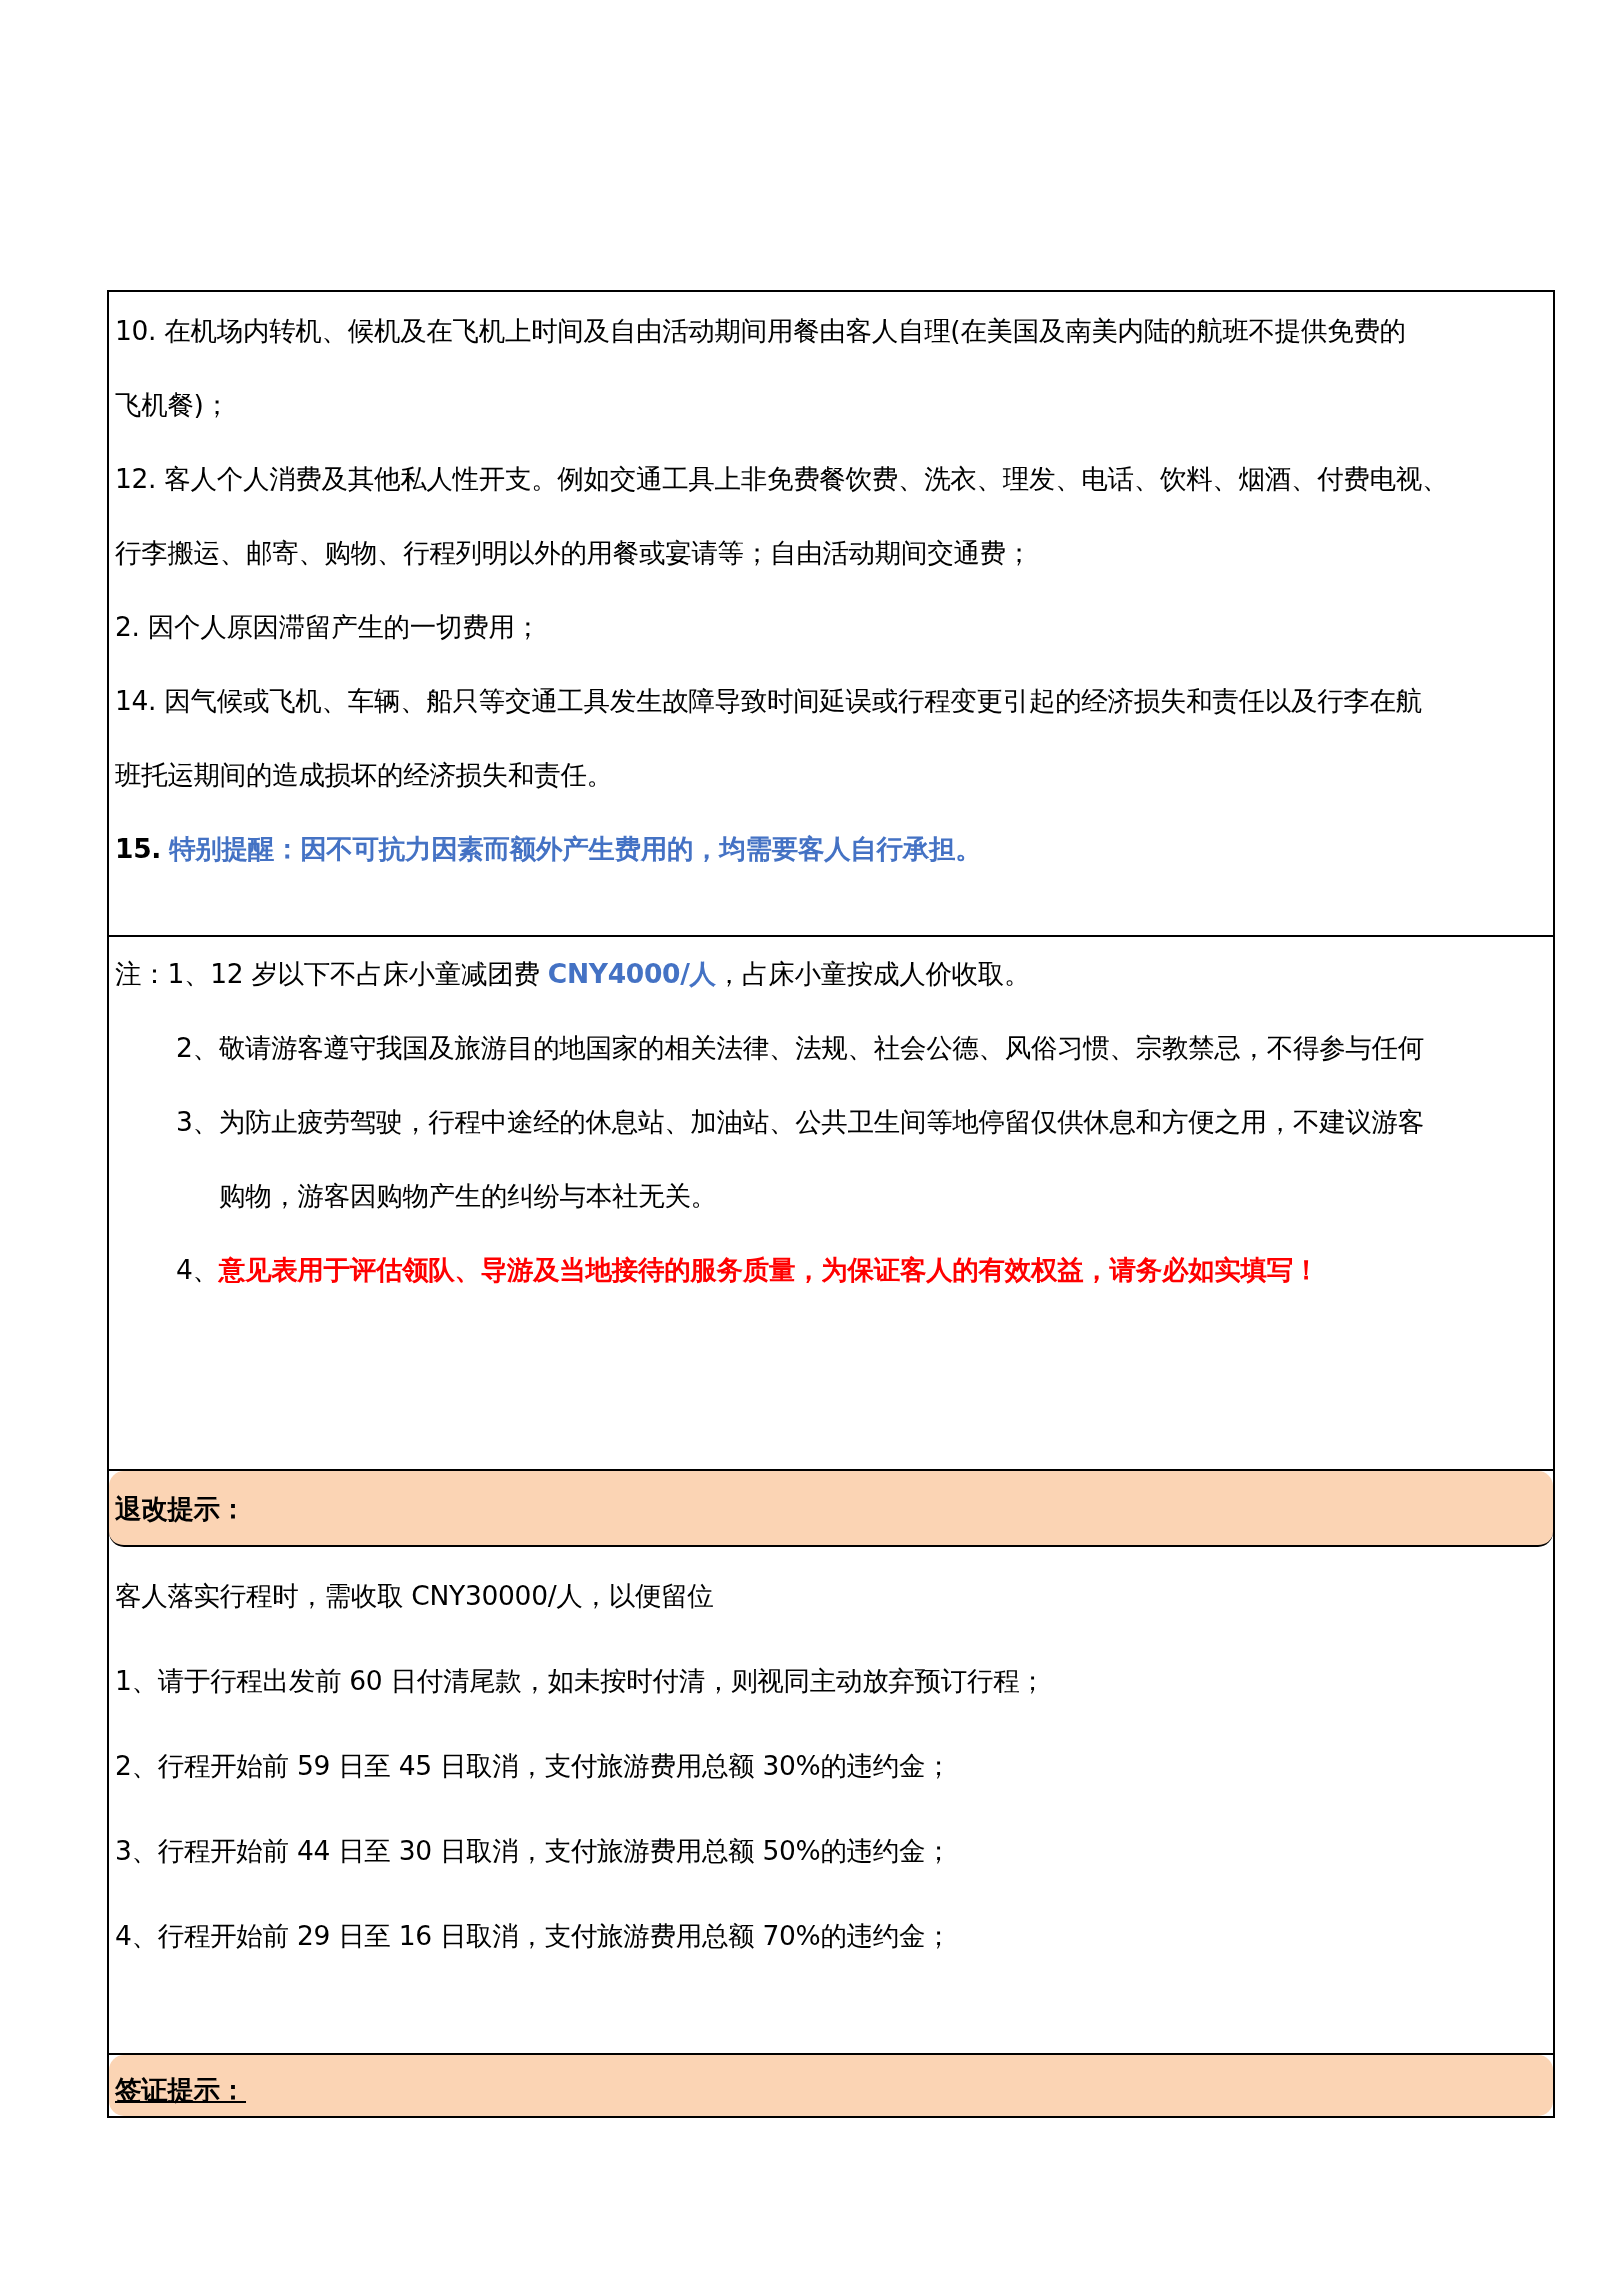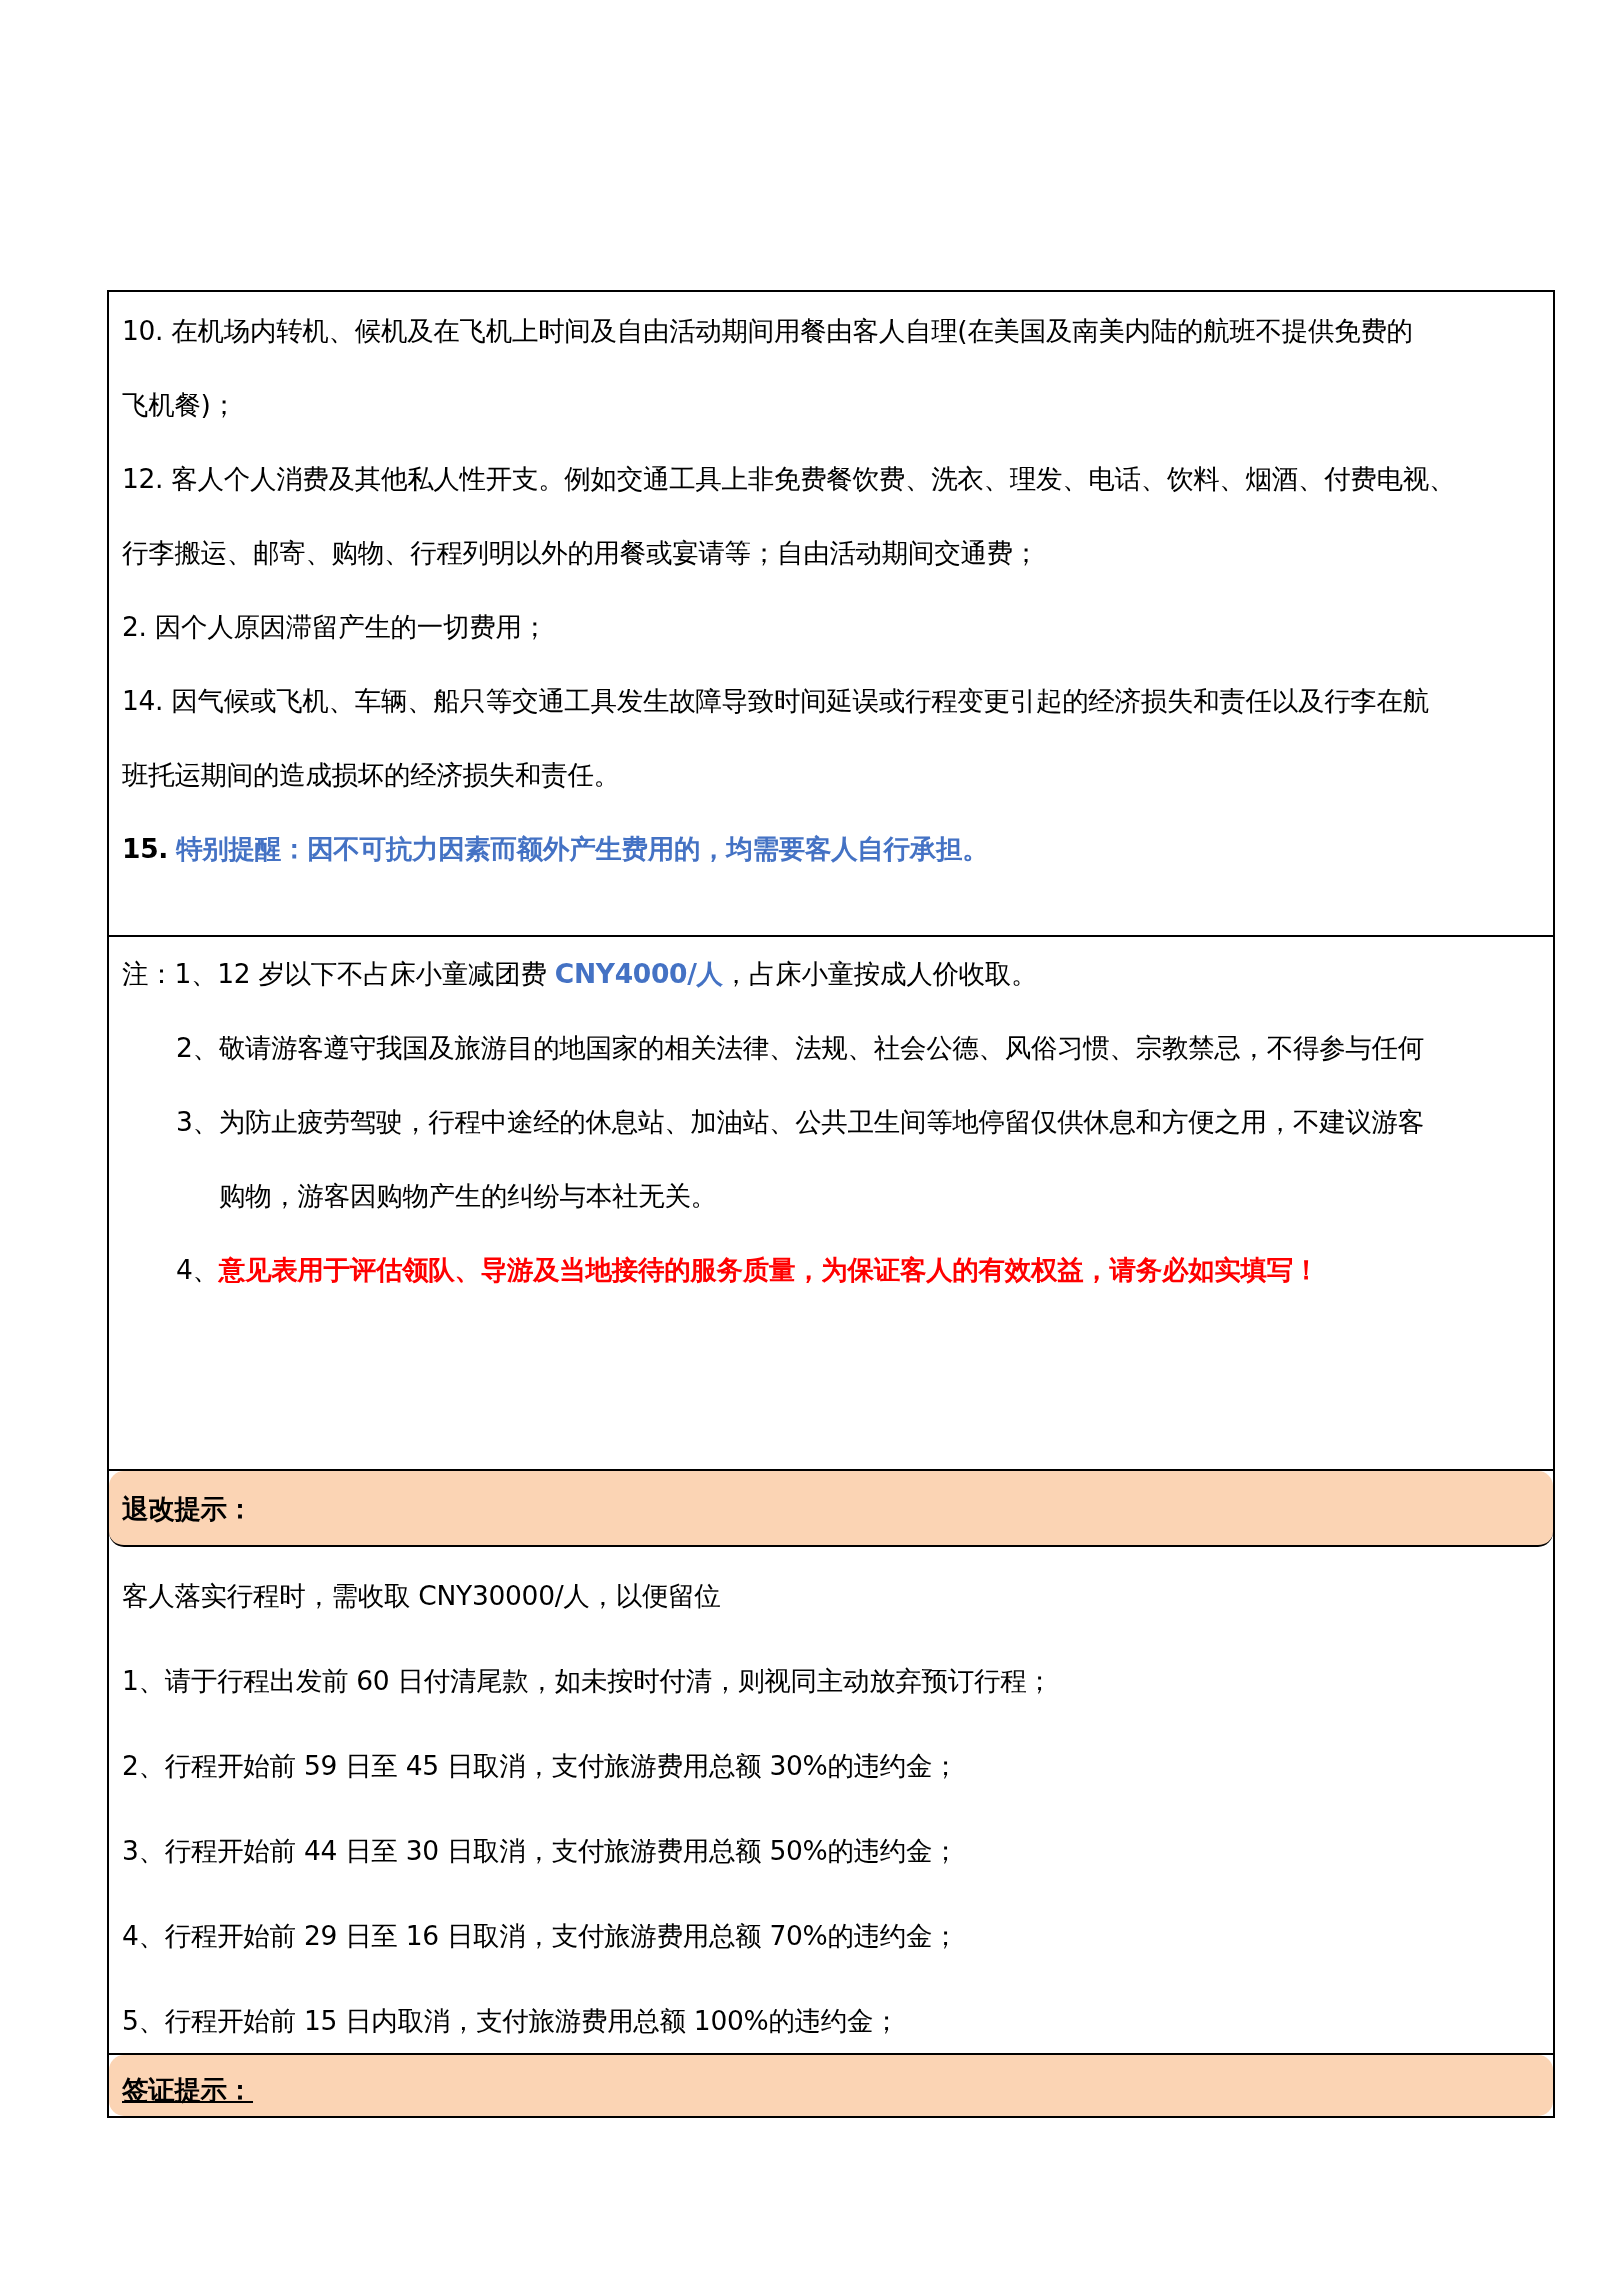--- a/index.html
+++ b/index.html
@@ -1,20 +1,20 @@
 <!DOCTYPE html>
 <html><head>
 <meta charset="utf-8">
 <style>
   html, body { margin:0; padding:0; background:#ffffff; }
   body { width:1621px; height:2293px; position:relative; font-family:"DejaVu Sans","Liberation Sans",sans-serif; color:#000; }
   .doc-table { position:absolute; left:107px; top:290px; width:1448px; border:2px solid #000; box-sizing:border-box; }
   .section { border-bottom:2px solid #000; box-sizing:border-box; }
   .section:last-child { border-bottom:none; }
-  .line { font-size:26.5px; line-height:74px; white-space:nowrap; padding-left:13px; letter-spacing:-0.3px; }
+  .line { font-size:26.5px; line-height:74px; white-space:nowrap; padding-left:6px; letter-spacing:-0.3px; }
   .indent { padding-left:67px; }
   .indent2 { padding-left:110px; }
   .blue { color:#4472c4; font-weight:bold; }
   .red { color:#ff0000; font-weight:bold; }
   .bold { font-weight:bold; }
   .header-band { background:#fbd4b4; height:76px;border-radius:15px; }
   .header-band .line { line-height:76px; font-weight:bold; }
   .sec-expenses { height:645px; padding-top:2px; }
   .sec-notes { height:534px; }
   .sec-cancel { height:508px; padding-top:5.9px; }
@@ -56,21 +56,20 @@
   <div class="section header-band">
     <div class="line">退改提示：</div>
   </div>
 
   <div class="section sec-cancel">
     <div class="line">客人落实行程时，需收取 CNY30000/人，以便留位</div>
     <div class="line">1、请于行程出发前 60 日付清尾款，如未按时付清，则视同主动放弃预订行程；</div>
     <div class="line">2、行程开始前 59 日至 45 日取消，支付旅游费用总额 30%的违约金；</div>
     <div class="line">3、行程开始前 44 日至 30 日取消，支付旅游费用总额 50%的违约金；</div>
     <div class="line">4、行程开始前 29 日至 16 日取消，支付旅游费用总额 70%的违约金；</div>
-    <div class="line">5、行程开始前 15 日内取消，支付旅游费用总额 100%的违约金；</div>
   </div>
 
   <div class="section header-band sec-visa">
     <div class="line">签证提示：</div>
   </div>
 
 </div>
 
 
 </body></html>

